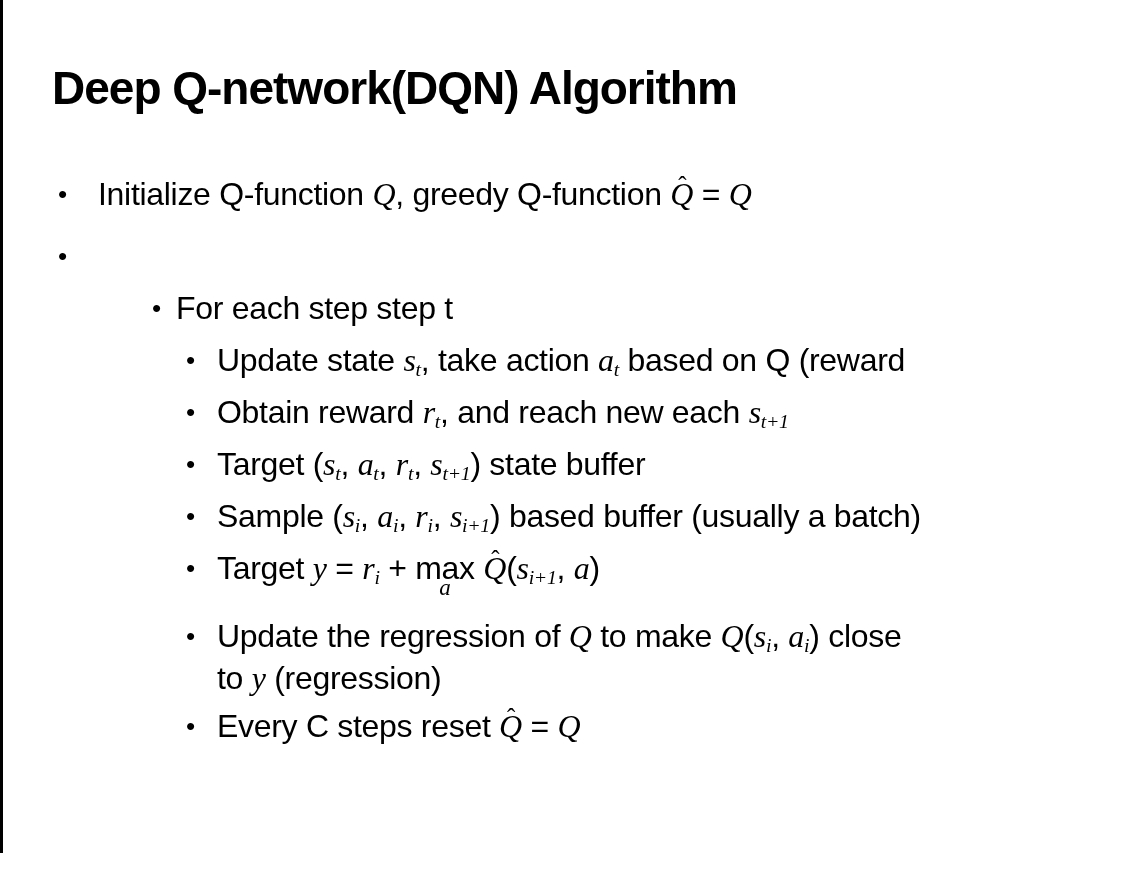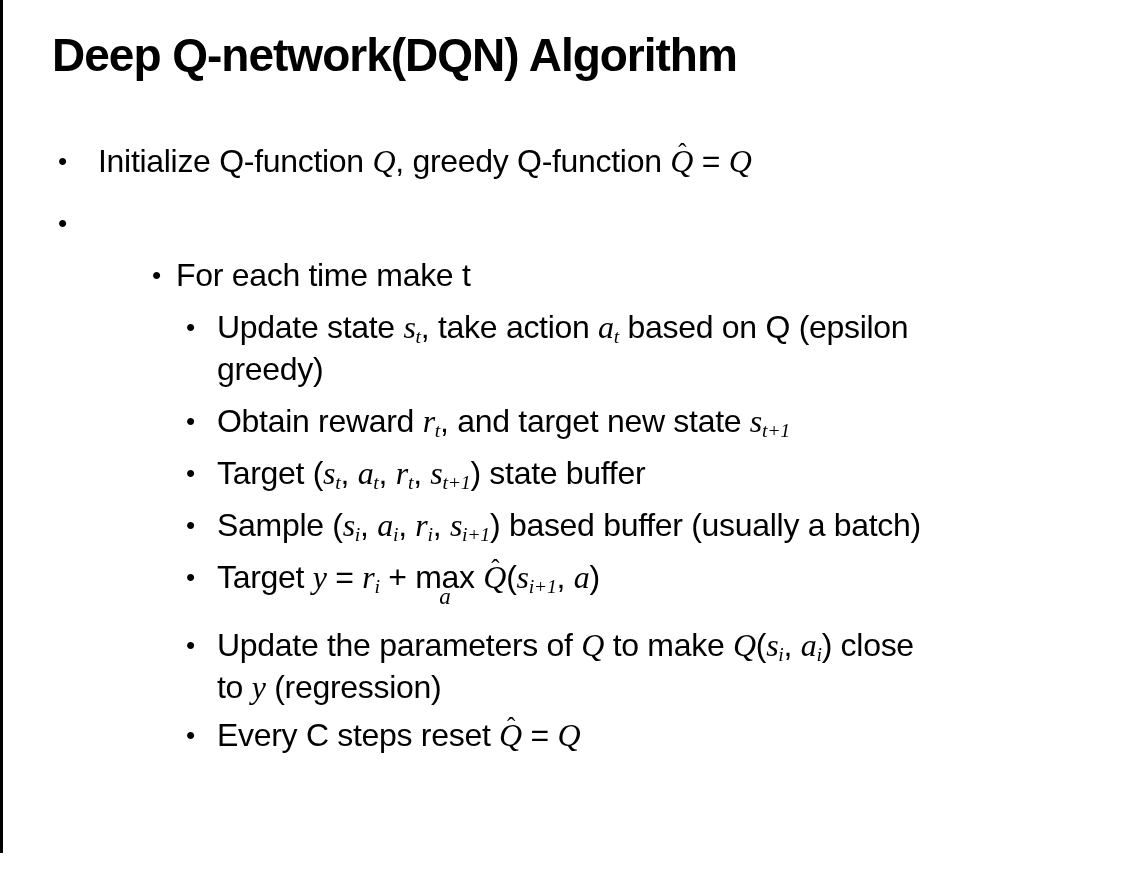--- a/index.html
+++ b/index.html
@@ -5,21 +5,21 @@
   html,body{margin:0;padding:0;}
   body{
     width:1124px;height:872px;
     background:#ffffff;color:#000000;
     font-family:"Liberation Sans",sans-serif;
     position:relative;overflow:hidden;
   }
   .edge-line{
     position:absolute;left:0;top:0;width:3px;height:853px;background:#000000;
   }
-  .slide{padding-top:26px;}
+  .slide{padding-top:59px;}
   .title{
     margin-left:52px;
     font-size:46px;font-weight:700;letter-spacing:-1px;
     line-height:58px;white-space:nowrap;
   }
   #bullet-list{margin-top:56px;}
   .item{
     display:flex;align-items:flex-start;
     font-size:32px;line-height:42px;letter-spacing:-0.3px;
     white-space:nowrap;margin-top:10px;
@@ -74,34 +74,33 @@
         <div class="content">
           <div class="line"><span class="pt">Initialize Q-function </span><span class="mi">Q</span><span class="pt">, greedy Q-function </span><span class="hat"><span class="hatmark">ˆ</span><span class="hatbase">Q</span></span><span class="pt"> = </span><span class="mi">Q</span></div>
         </div>
       </div>
       <div class="item l1">
         <span class="marker">•</span>
       </div>
       <div class="item l2">
         <span class="marker">•</span>
         <div class="content">
-          <div class="line"><span class="pt">For each time make t</span></div>
+          <div class="line"><span class="pt">For each step step t</span></div>
         </div>
       </div>
       <div class="item l3">
         <span class="marker">•</span>
         <div class="content">
-          <div class="line"><span class="pt">Update state </span><span class="mi">s<sub>t</sub></span><span class="pt">, take action </span><span class="mi">a<sub>t</sub></span><span class="pt"> based on Q (epsilon</span></div>
-          <div class="line"><span class="pt">greedy)</span></div>
+          <div class="line"><span class="pt">Update state </span><span class="mi">s<sub>t</sub></span><span class="pt">, take action </span><span class="mi">a<sub>t</sub></span><span class="pt"> based on Q (reward</span></div>
         </div>
       </div>
       <div class="item l3">
         <span class="marker">•</span>
         <div class="content">
-          <div class="line"><span class="pt">Obtain reward </span><span class="mi">r<sub>t</sub></span><span class="pt">, and target new state </span><span class="mi">s<sub>t+1</sub></span></div>
+          <div class="line"><span class="pt">Obtain reward </span><span class="mi">r<sub>t</sub></span><span class="pt">, and reach new each </span><span class="mi">s<sub>t+1</sub></span></div>
         </div>
       </div>
       <div class="item l3">
         <span class="marker">•</span>
         <div class="content">
           <div class="line"><span class="pt">Target (</span><span class="mi">s<sub>t</sub></span><span class="pt">, </span><span class="mi">a<sub>t</sub></span><span class="pt">, </span><span class="mi">r<sub>t</sub></span><span class="pt">, </span><span class="mi">s<sub>t+1</sub></span><span class="pt">) state buffer</span></div>
         </div>
       </div>
       <div class="item l3">
         <span class="marker">•</span>
@@ -111,21 +110,21 @@
       </div>
       <div class="item l3">
         <span class="marker">•</span>
         <div class="content">
           <div class="line"><span class="pt">Target </span><span class="mi">y</span><span class="pt"> = </span><span class="mi">r<sub>i</sub></span><span class="pt"> + </span><span class="maxu"><span class="maxb">max</span><span class="maxund">a</span></span><span class="pt"> </span><span class="hat"><span class="hatmark">ˆ</span><span class="hatbase">Q</span></span><span class="pt">(</span><span class="mi">s<sub>i+1</sub></span><span class="pt">, </span><span class="mi">a</span><span class="pt">)</span></div>
         </div>
       </div>
       <div class="item l3">
         <span class="marker">•</span>
         <div class="content">
-          <div class="line"><span class="pt">Update the parameters of </span><span class="mi">Q</span><span class="pt"> to make </span><span class="mi">Q</span><span class="pt">(</span><span class="mi">s<sub>i</sub></span><span class="pt">, </span><span class="mi">a<sub>i</sub></span><span class="pt">) close</span></div>
+          <div class="line"><span class="pt">Update the regression of </span><span class="mi">Q</span><span class="pt"> to make </span><span class="mi">Q</span><span class="pt">(</span><span class="mi">s<sub>i</sub></span><span class="pt">, </span><span class="mi">a<sub>i</sub></span><span class="pt">) close</span></div>
           <div class="line"><span class="pt">to </span><span class="mi">y</span><span class="pt"> (regression)</span></div>
         </div>
       </div>
       <div class="item l3">
         <span class="marker">•</span>
         <div class="content">
           <div class="line"><span class="pt">Every C steps reset </span><span class="hat"><span class="hatmark">ˆ</span><span class="hatbase">Q</span></span><span class="pt"> = </span><span class="mi">Q</span></div>
         </div>
       </div>
     </div>

